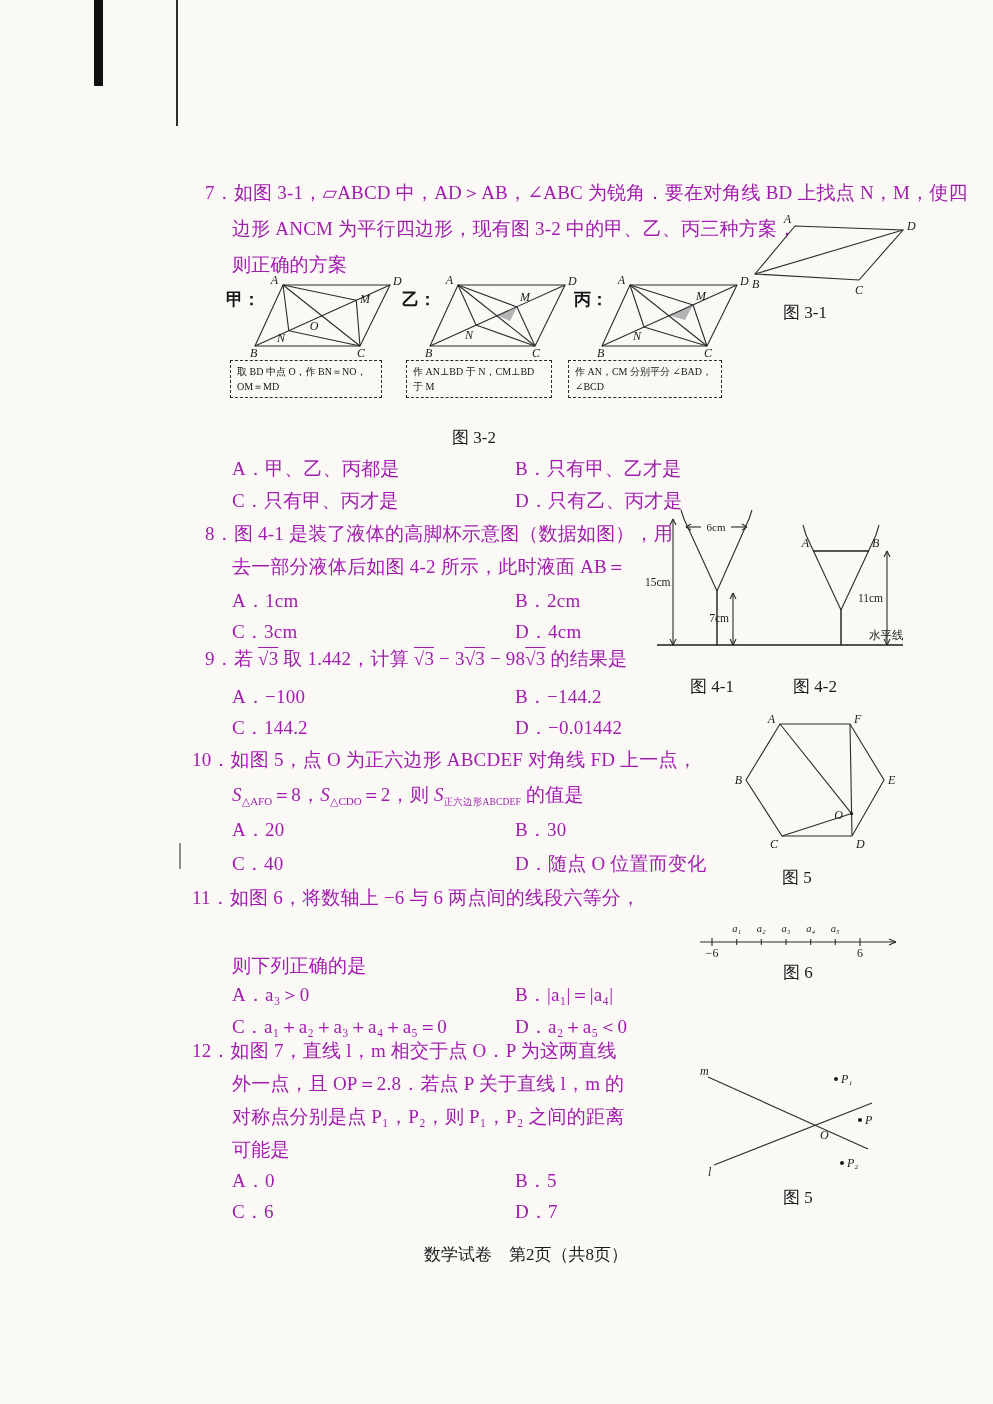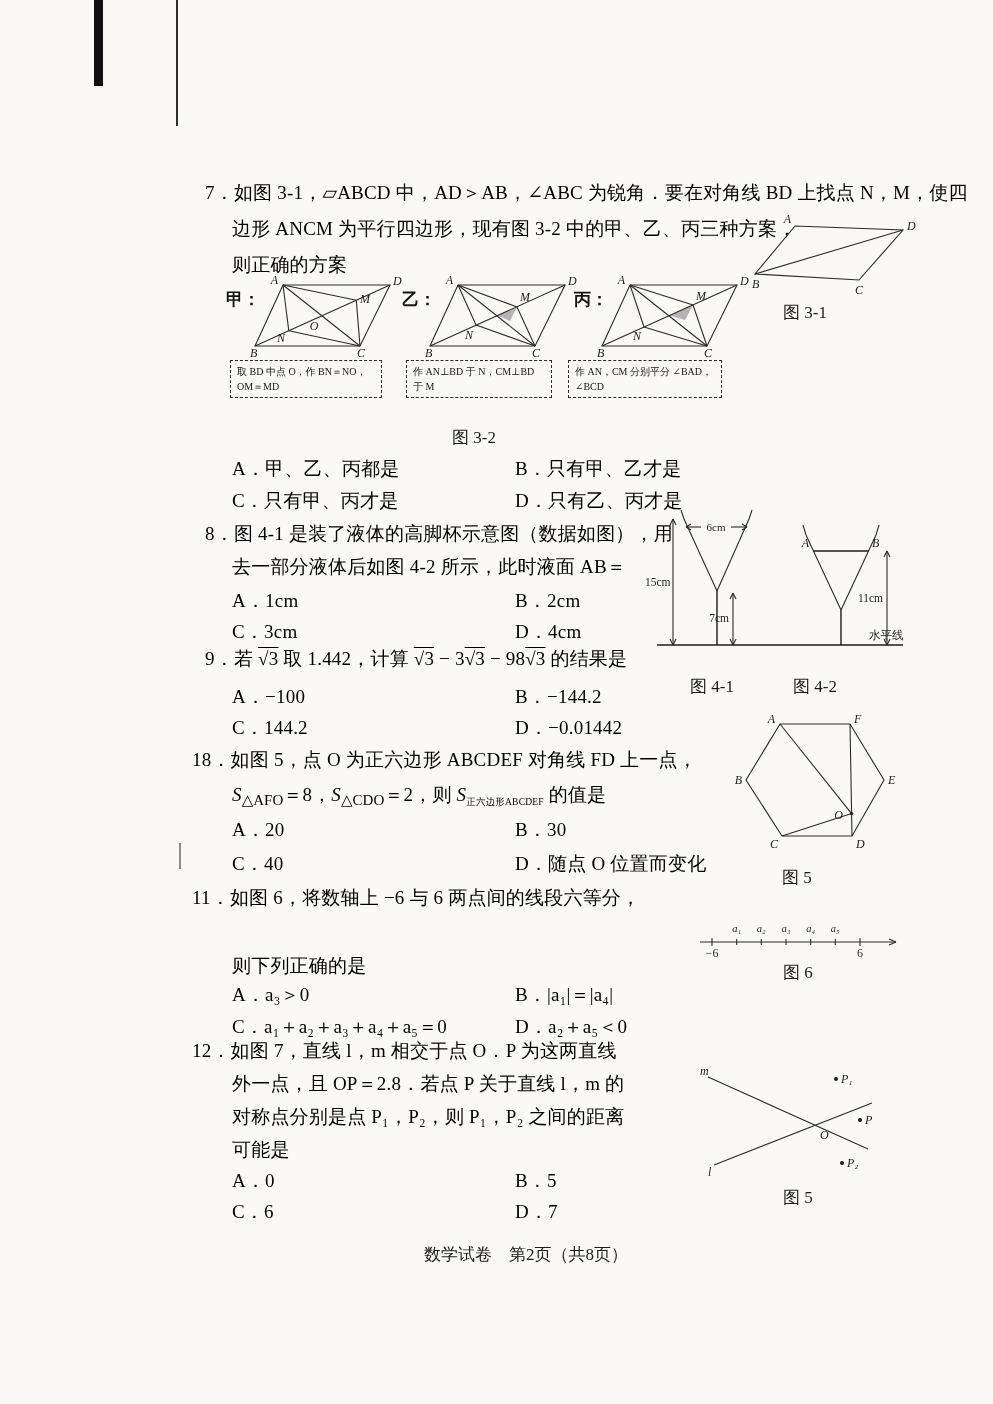--- a/index.html
+++ b/index.html
@@ -1,23 +1,23 @@
 <!DOCTYPE html>
 <html><head>
 <meta charset="utf-8">
 <style>
   *{box-sizing:border-box;margin:0;padding:0}
   html,body{width:993px;height:1404px}
   body{background:#e9e7e2;font-family:"Liberation Serif","DejaVu Serif",serif}
   .page{position:absolute;left:0;top:0;width:993px;height:1404px;background:#faf9f6;overflow:hidden;color:#1c1c1c}
-  .t{position:absolute;white-space:nowrap;font-size:19px;letter-spacing:.2px;color:#000000}
+  .t{position:absolute;white-space:nowrap;font-size:19px;letter-spacing:.2px;color:#a21caf}
   .caption{position:absolute;white-space:nowrap;font-size:17px;color:#1c1c1c}
   .schemeLabel{position:absolute;white-space:nowrap;font-weight:700;font-size:17px;font-family:"Liberation Sans","DejaVu Sans",sans-serif;color:#141414}
   .dashedbox{position:absolute;border:1.6px dashed #2a2a2a;font-size:10px;line-height:1.5;padding:3px 6px;color:#161616}
-  .sub{font-size:15px;vertical-align:-4px;letter-spacing:0}
+  .sub{font-size:11px;vertical-align:-4px;letter-spacing:0}
   .tiny{font-size:9.5px;vertical-align:-4px}
   .rad{text-decoration:overline}
   .it{font-style:italic}
   .artifact{position:absolute}
   svg{position:absolute;overflow:visible}
   svg text{font-family:"Liberation Serif","DejaVu Serif",serif;fill:#1c1c1c}
   .ln{stroke:#2b2b2b;stroke-width:1.1;fill:none}
   .lnb{stroke:#1c1c1c;stroke-width:1.4;fill:none}
   .shade{fill:#b3b3b3;stroke:none}
   .dot{fill:#1c1c1c}
@@ -174,21 +174,21 @@
   <div class="caption" style="left:793px;top:675px">图 4-2</div>
 
   <div class="t" style="left:205px;top:646px">
     <span>9．若 </span><span class="rad">√3</span><span> 取 1.442，计算 </span><span class="rad">√3</span><span> − 3</span><span class="rad">√3</span><span> − 98</span><span class="rad">√3</span><span> 的结果是</span>
   </div>
   <div class="t" style="left:232px;top:684px">A．−100</div>
   <div class="t" style="left:515px;top:684px">B．−144.2</div>
   <div class="t" style="left:232px;top:715px">C．144.2</div>
   <div class="t" style="left:515px;top:715px">D．−0.01442</div>
 
-  <div class="t" style="left:192px;top:747px">18．如图 5，点 O 为正六边形 ABCDEF 对角线 FD 上一点，</div>
+  <div class="t" style="left:192px;top:747px">10．如图 5，点 O 为正六边形 ABCDEF 对角线 FD 上一点，</div>
   <div class="t" style="left:232px;top:782px">
     <span class="it">S</span><span class="sub">△AFO</span><span>＝8，</span><span class="it">S</span><span class="sub">△CDO</span><span>＝2，则 </span><span class="it">S</span><span class="tiny">正六边形ABCDEF</span><span> 的值是</span>
   </div>
   <div class="t" style="left:232px;top:817px">A．20</div>
   <div class="t" style="left:515px;top:817px">B．30</div>
   <div class="t" style="left:232px;top:851px">C．40</div>
   <div class="t" style="left:515px;top:851px">D．随点 O 位置而变化</div>
 
   <svg style="left:728px;top:716px" width="170" height="145" viewBox="0 0 170 145">
     <polygon class="ln" points="52,8 122,8 156,64 124,120 54,120 18,64"></polygon>

